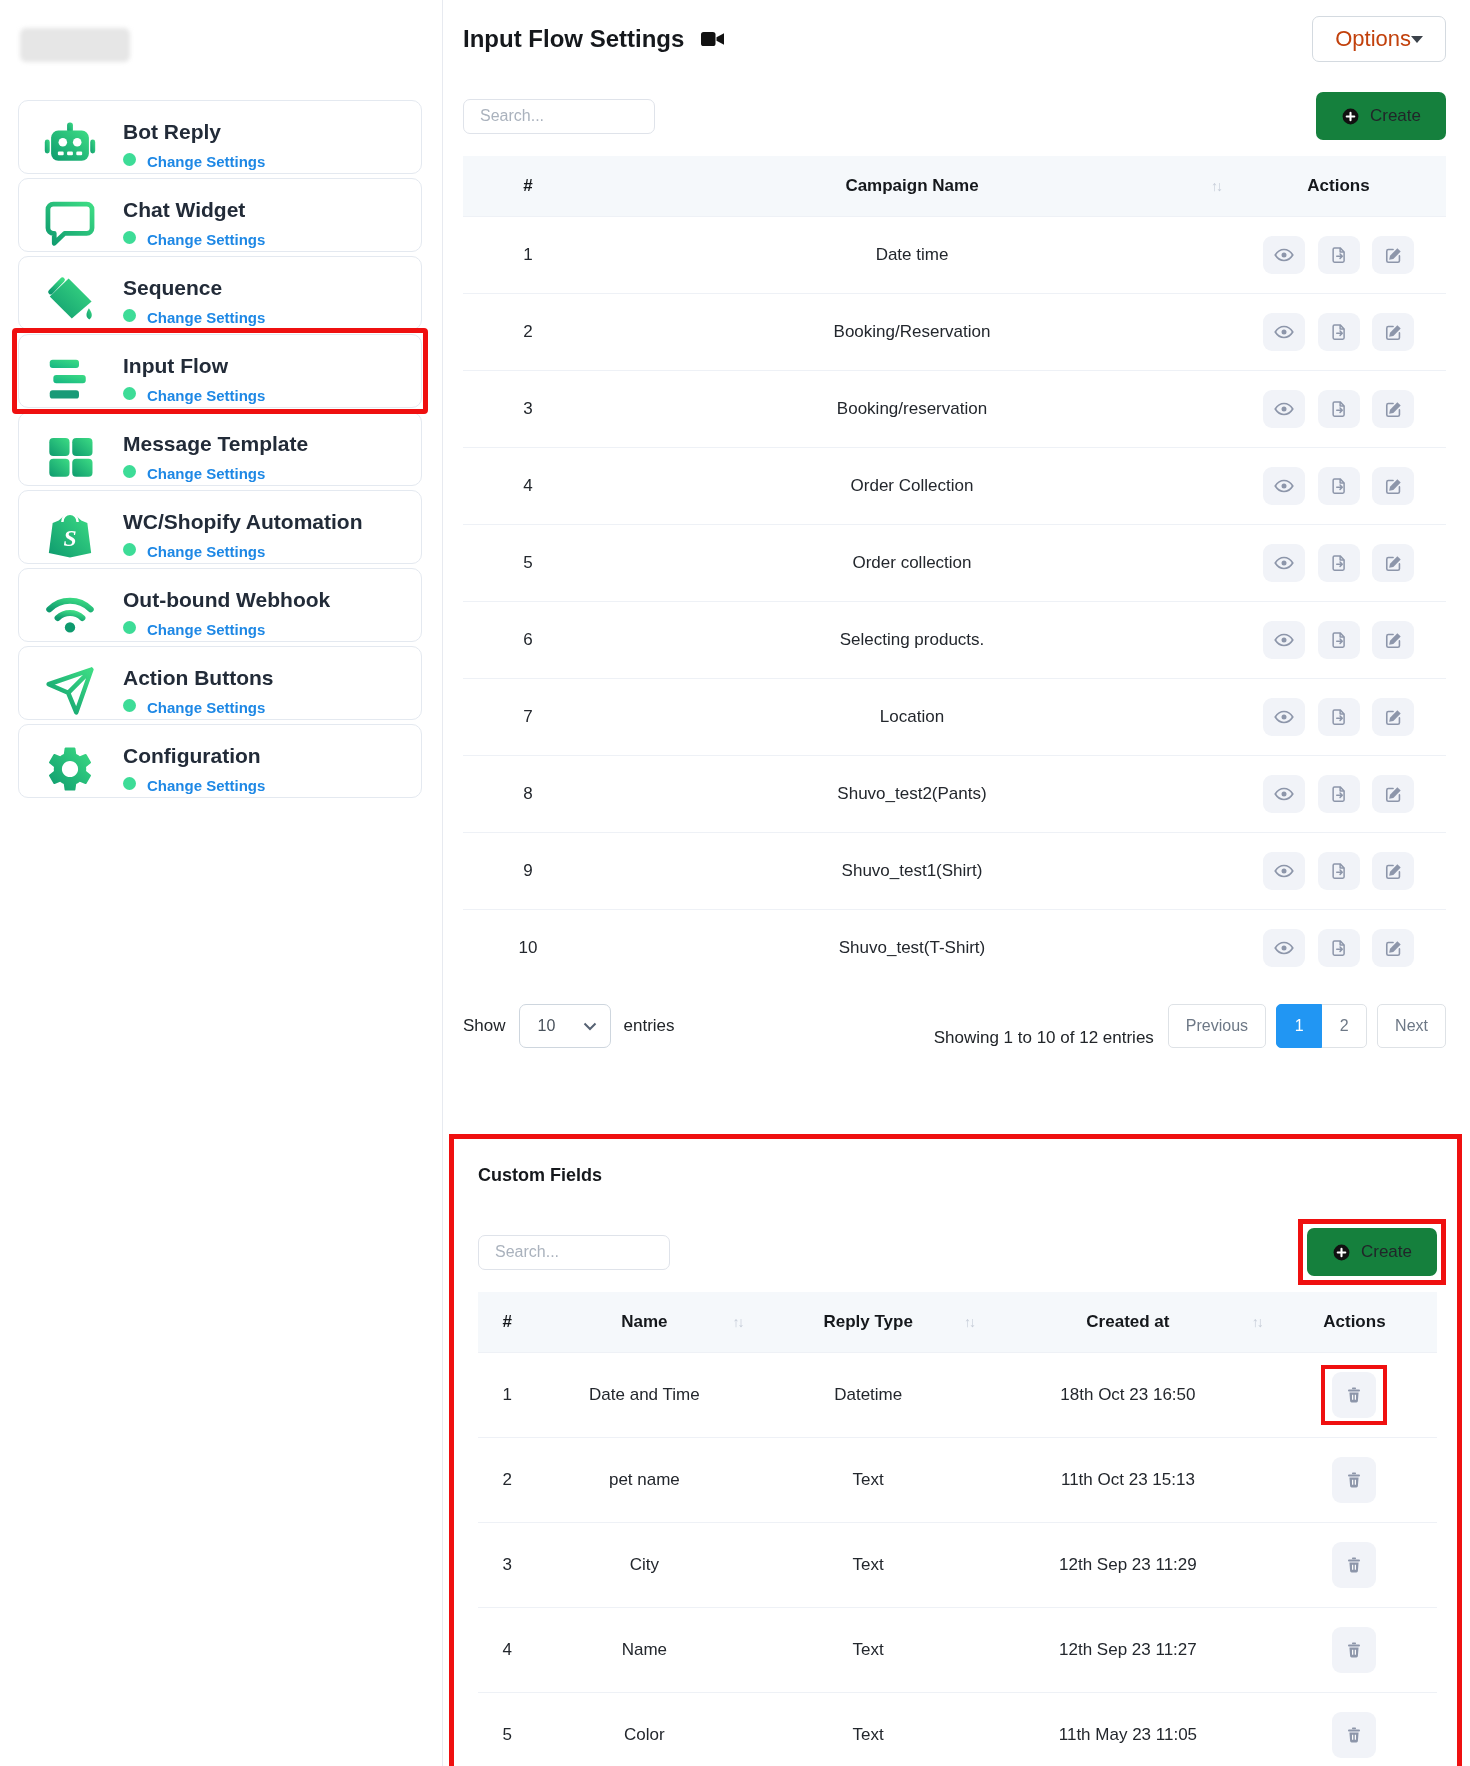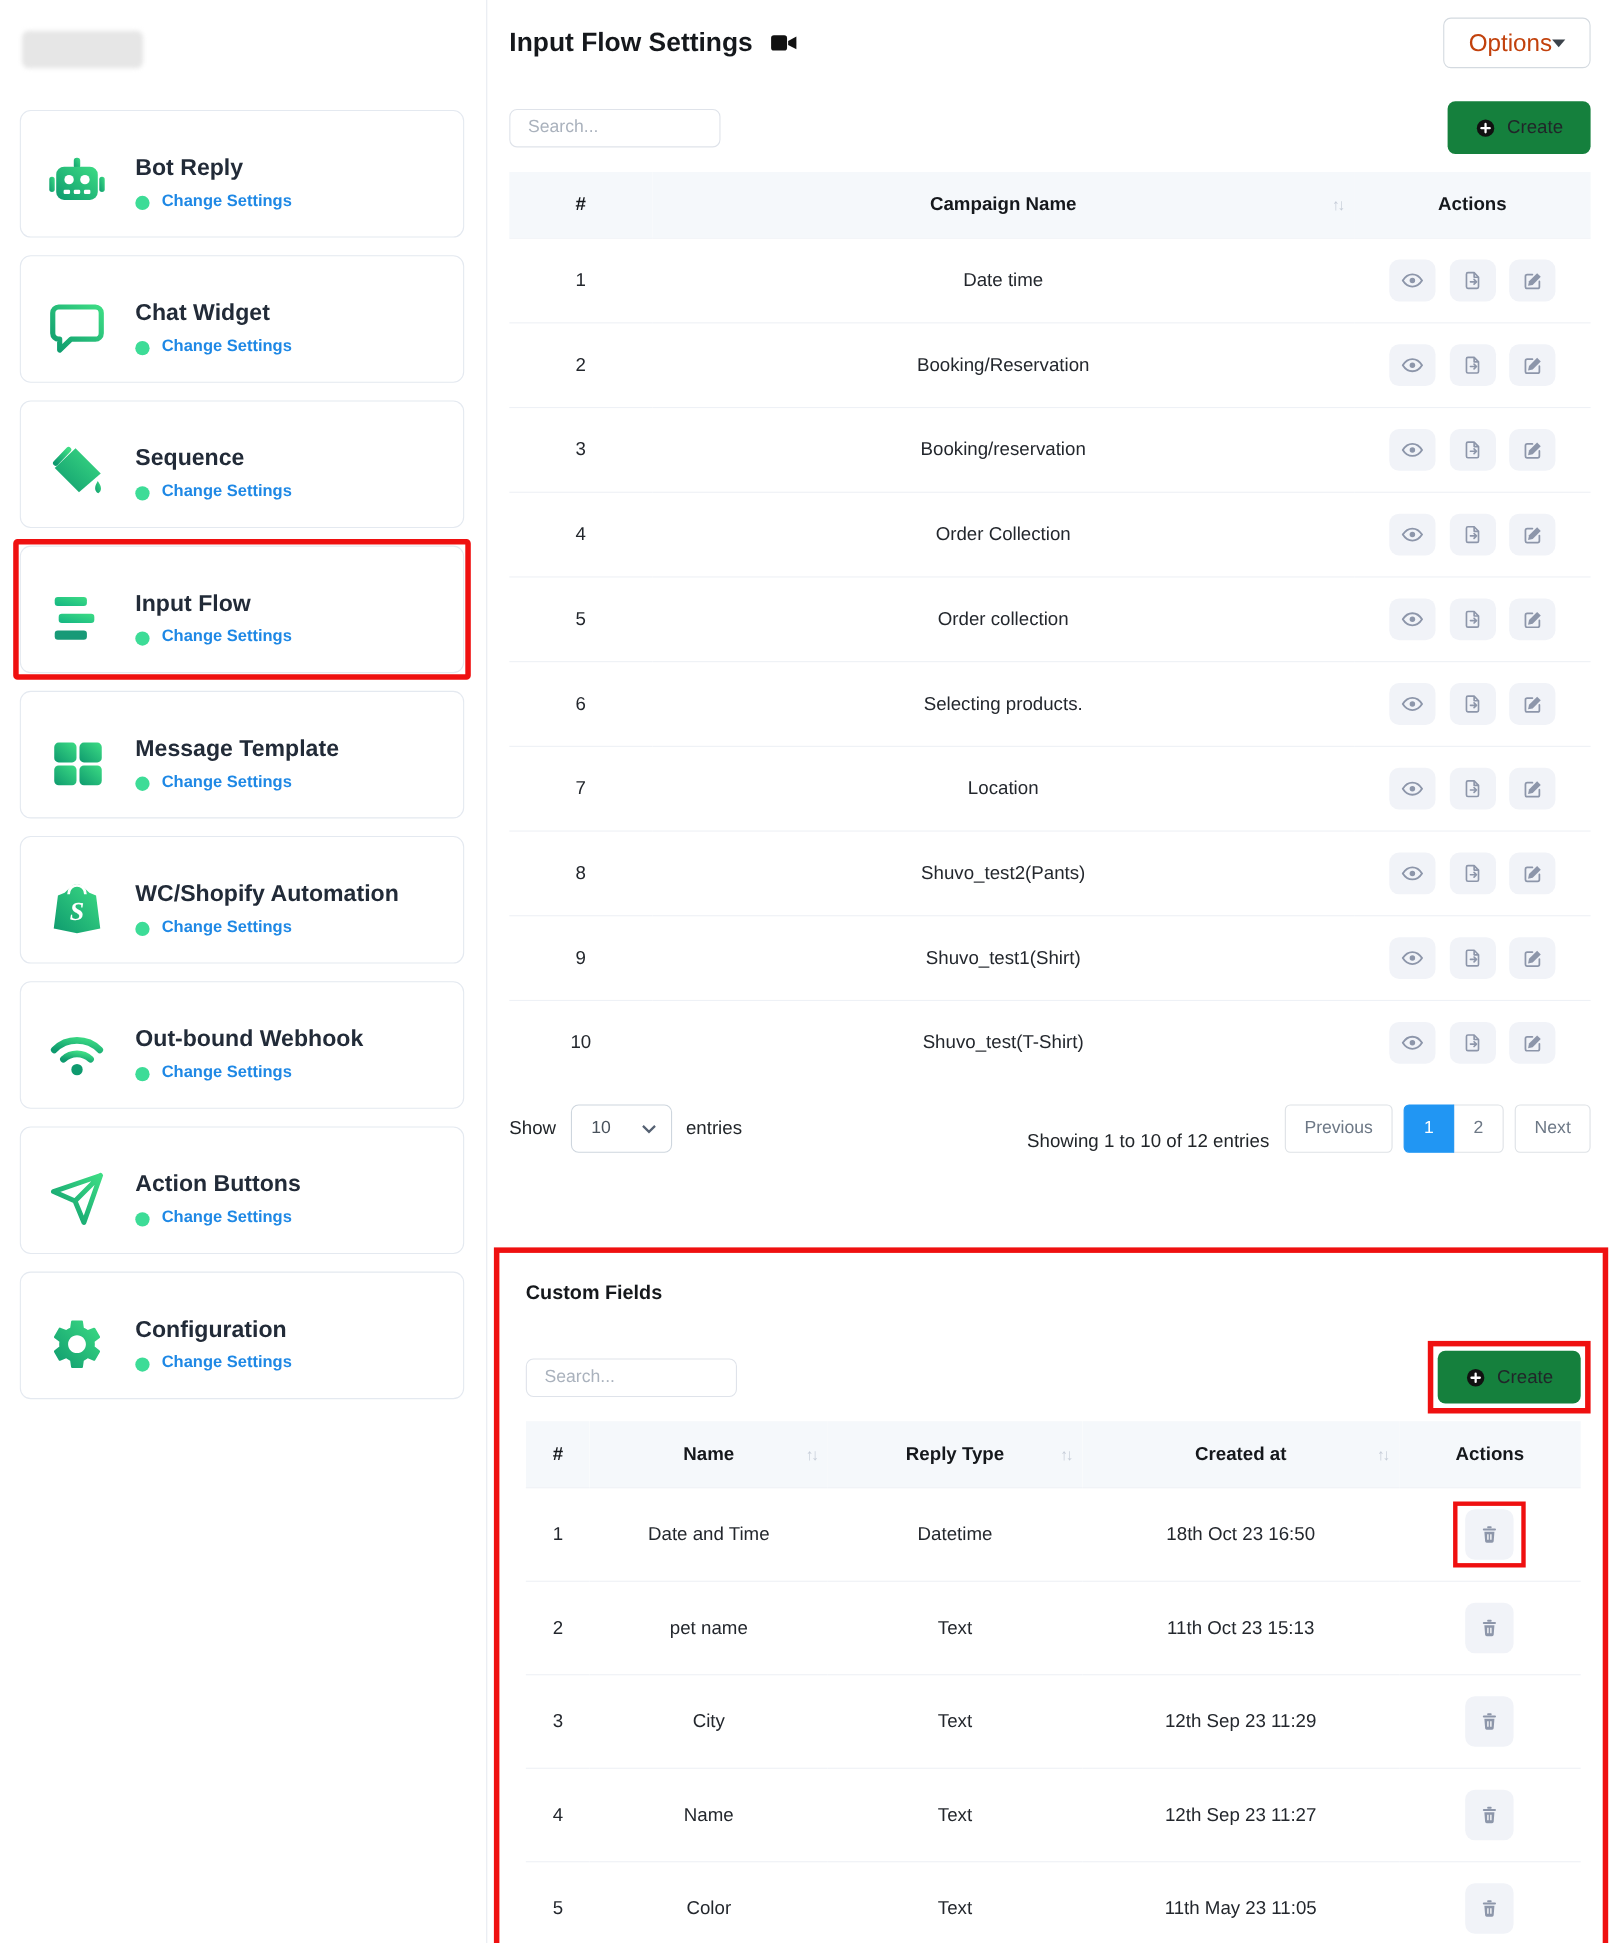--- a/index.html
+++ b/index.html
@@ -7,24 +7,24 @@
   body {
     width:1470px; min-height:1766px; position:relative;
     font-family:"Liberation Sans", sans-serif; color:#23272d;
   }
   .page { display:flex; width:1470px; }
 
   
   .sidebar { flex:0 0 443px; width:443px; border-right:1px solid #e7eaf0; padding:22px 20px 40px 18px; background:#fff; }
   .logo-blur { width:110px; height:34px; border-radius:6px; background:#e6e6e6; filter:blur(2px); margin:6px 0 38px 2px; }
   .side-card { position:relative; display:flex; align-items:center; gap:26px; border:1px solid #e4e9f0; border-radius:10px;
-    padding:16px 18px 0 24px; height:116px; margin-bottom:16px; background:#fff; cursor:pointer; }
+    padding:16px 18px 0 24px; height:74px; margin-bottom:4px; background:#fff; cursor:pointer; }
   .side-icon { width:54px; height:54px; flex:0 0 54px; }
   .side-title { font-size:21px; font-weight:600; color:#222b38; margin-bottom:9px; }
-  .cs-row { display:flex; align-items:flex-end; gap:11px; }
+  .cs-row { display:flex; align-items:flex-start; gap:11px; }
   .cs-dot { width:13px; height:13px; border-radius:50%; background:#3ddc97; }
   .cs-link { color:#1e88e5; font-weight:700; font-size:15px; text-decoration:none; cursor:pointer; }
 
   .red-frame { position:absolute; border:5px solid #ef1010; pointer-events:none; z-index:5; }
   .card-frame { inset:-7px; border-radius:4px; }
 
   
   .main { flex:1; padding:16px 24px 40px 20px; }
   .main-header { display:flex; align-items:center; }
   .page-title { font-size:24px; font-weight:700; color:#15181c; }

